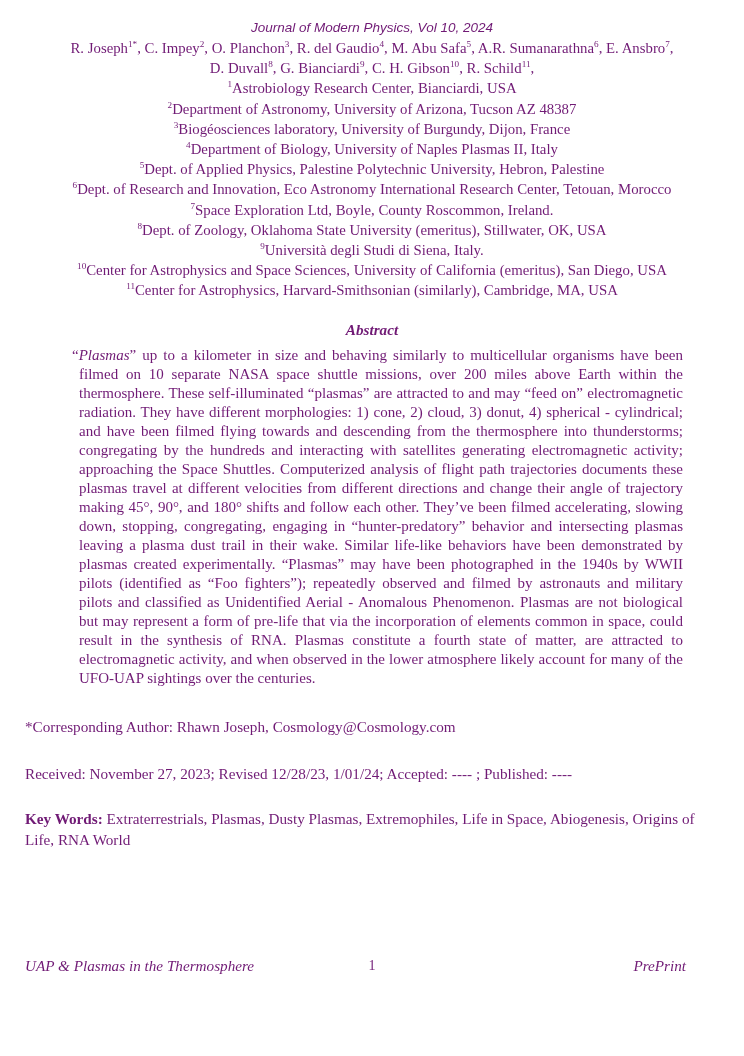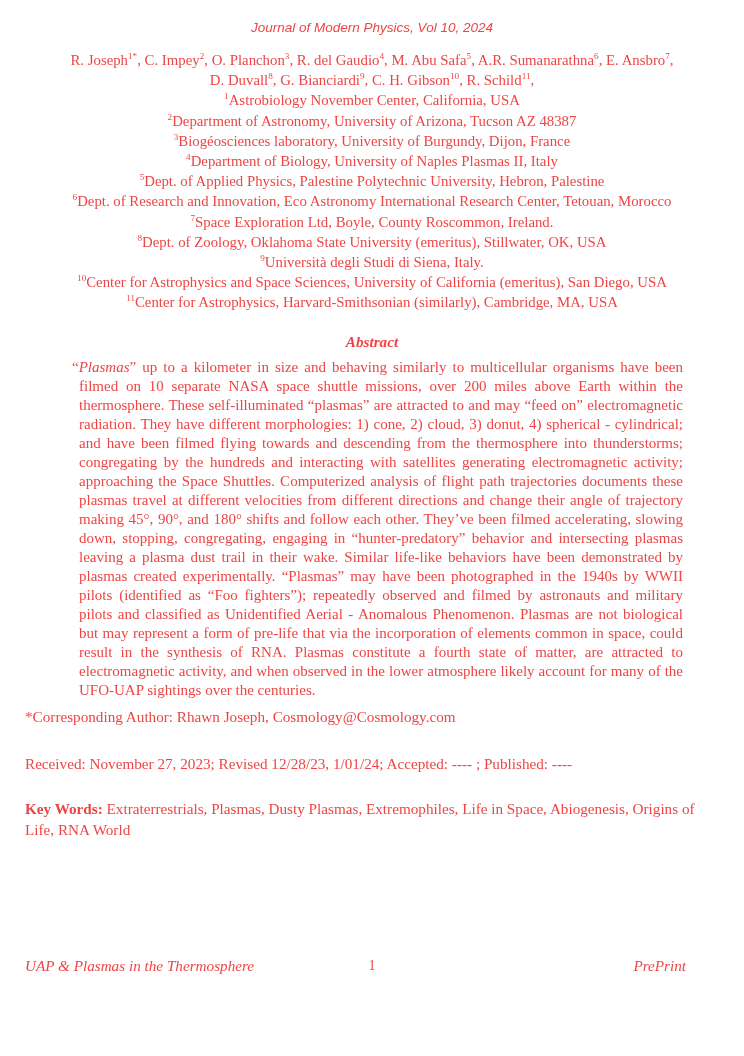--- a/index.html
+++ b/index.html
@@ -1,35 +1,35 @@
 <!DOCTYPE html>
 <html><head>
 <meta charset="utf-8">
 <style>
   html,body{margin:0;padding:0;background:#ffffff;}
   .page{
     width:744px;height:1056px;position:relative;background:#ffffff;
-    font-family:"Liberation Serif",serif;color:#ef4444;overflow:hidden;
+    font-family:"Liberation Serif",serif;color:#701a75;overflow:hidden;
   }
   .journal-header{
     padding-top:20px;text-align:center;
     font-family:"Liberation Sans",sans-serif;font-style:italic;font-size:13.5px;
   }
   .title{margin:32px 0 0;text-align:center;font-size:20.5px;font-weight:700;line-height:26.5px;}
   .title-line{display:block;}
-  .authors{margin-top:15px;text-align:center;font-size:14.8px;line-height:20.2px;}
+  .authors{margin-top:3px;text-align:center;font-size:14.8px;line-height:20.2px;}
   .affiliations{text-align:center;font-size:14.8px;line-height:20.2px;}
   sup{font-size:0.62em;line-height:0;}
   .abstract-heading{margin-top:20px;text-align:center;font-weight:700;font-size:15.2px;font-style:italic;}
   .abstract{
     width:604px;margin:7px 0 0 79px;text-align:justify;
     font-size:15px;line-height:19px;text-indent:-7px;
   }
   .note{margin:0 25px;font-size:15.2px;line-height:21px;}
-  .corresponding{margin-top:6px;}
+  .corresponding{margin-top:28px;}
   .received{margin-top:26px;}
   .keywords{margin-top:24px;max-width:676px;}
   .keywords b{font-weight:700;}
   .footer{position:absolute;left:25px;right:25px;top:957px;height:22px;font-size:15.2px;}
   .footer-left{position:absolute;left:0;top:0;font-style:italic;}
   .footer-page{position:absolute;left:0;right:0;top:1px;text-align:center;font-size:14px;}
   .footer-right{position:absolute;right:33px;top:0;font-style:italic;}
 </style>
 </head>
 <body>
@@ -38,21 +38,21 @@
 
   <div class="journal-header">Journal of Modern Physics, Vol 10, 2024</div>
 
 
   <div class="authors">
     <div class="author-line"><span class="author"><span>R. Joseph</span><sup>1*</sup><span>, </span></span><span class="author"><span>C. Impey</span><sup>2</sup><span>, </span></span><span class="author"><span>O. Planchon</span><sup>3</sup><span>, </span></span><span class="author"><span>R. del Gaudio</span><sup>4</sup><span>, </span></span><span class="author"><span>M. Abu Safa</span><sup>5</sup><span>, </span></span><span class="author"><span>A.R. Sumanarathna</span><sup>6</sup><span>, </span></span><span class="author"><span>E. Ansbro</span><sup>7</sup><span>,</span></span></div>
     <div class="author-line"><span class="author"><span>D. Duvall</span><sup>8</sup><span>, </span></span><span class="author"><span>G. Bianciardi</span><sup>9</sup><span>, </span></span><span class="author"><span>C. H. Gibson</span><sup>10</sup><span>, </span></span><span class="author"><span>R. Schild</span><sup>11</sup><span>,</span></span></div>
   </div>
 
   <div class="affiliations">
-    <div class="affiliation"><sup>1</sup><span>Astrobiology November Center, California, USA</span></div>
+    <div class="affiliation"><sup>1</sup><span>Astrobiology Research Center, Bianciardi, USA</span></div>
     <div class="affiliation"><sup>2</sup><span>Department of Astronomy, University of Arizona, Tucson AZ 48387</span></div>
     <div class="affiliation"><sup>3</sup><span>Biogéosciences laboratory, University of Burgundy, Dijon, France</span></div>
     <div class="affiliation"><sup>4</sup><span>Department of Biology, University of Naples Plasmas II, Italy</span></div>
     <div class="affiliation"><sup>5</sup><span>Dept. of Applied Physics, Palestine Polytechnic University, Hebron, Palestine</span></div>
     <div class="affiliation"><sup>6</sup><span>Dept. of Research and Innovation, Eco Astronomy International Research Center, Tetouan, Morocco</span></div>
     <div class="affiliation"><sup>7</sup><span>Space Exploration Ltd, Boyle, County Roscommon, Ireland.</span></div>
     <div class="affiliation"><sup>8</sup><span>Dept. of Zoology, Oklahoma State University (emeritus), Stillwater, OK, USA</span></div>
     <div class="affiliation"><sup>9</sup><span>Università degli Studi di Siena, Italy.</span></div>
     <div class="affiliation"><sup>10</sup><span>Center for Astrophysics and Space Sciences, University of California (emeritus), San Diego, USA</span></div>
     <div class="affiliation"><sup>11</sup><span>Center for Astrophysics, Harvard-Smithsonian (similarly), Cambridge, MA, USA</span></div>

